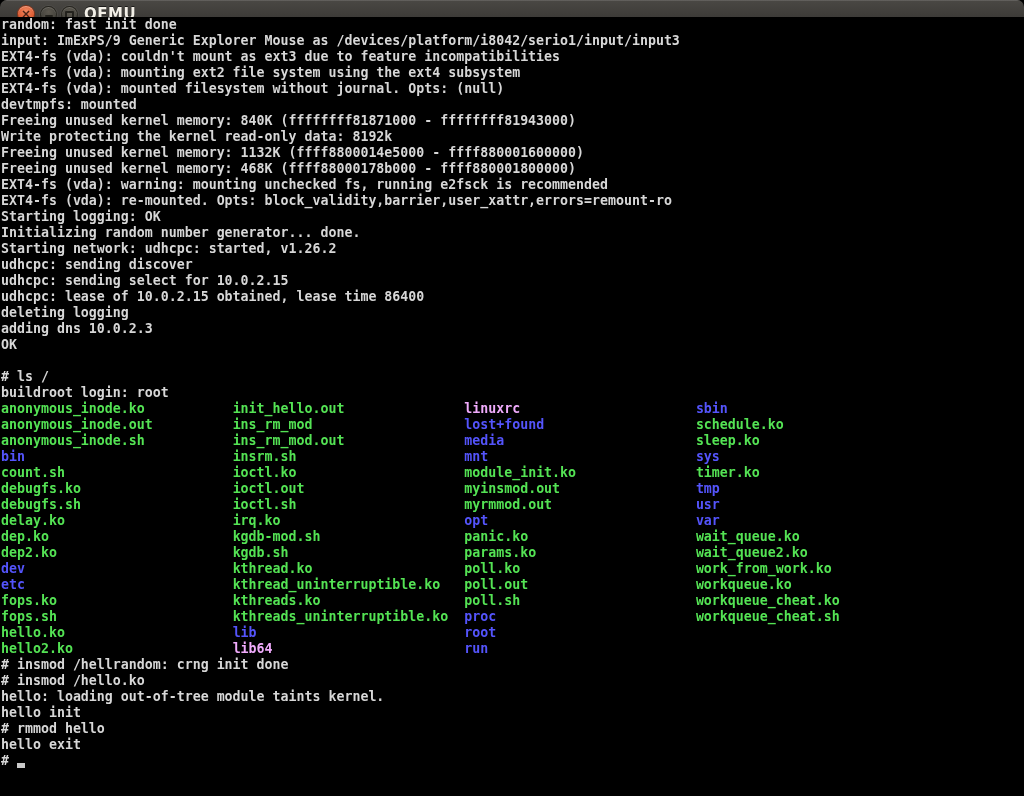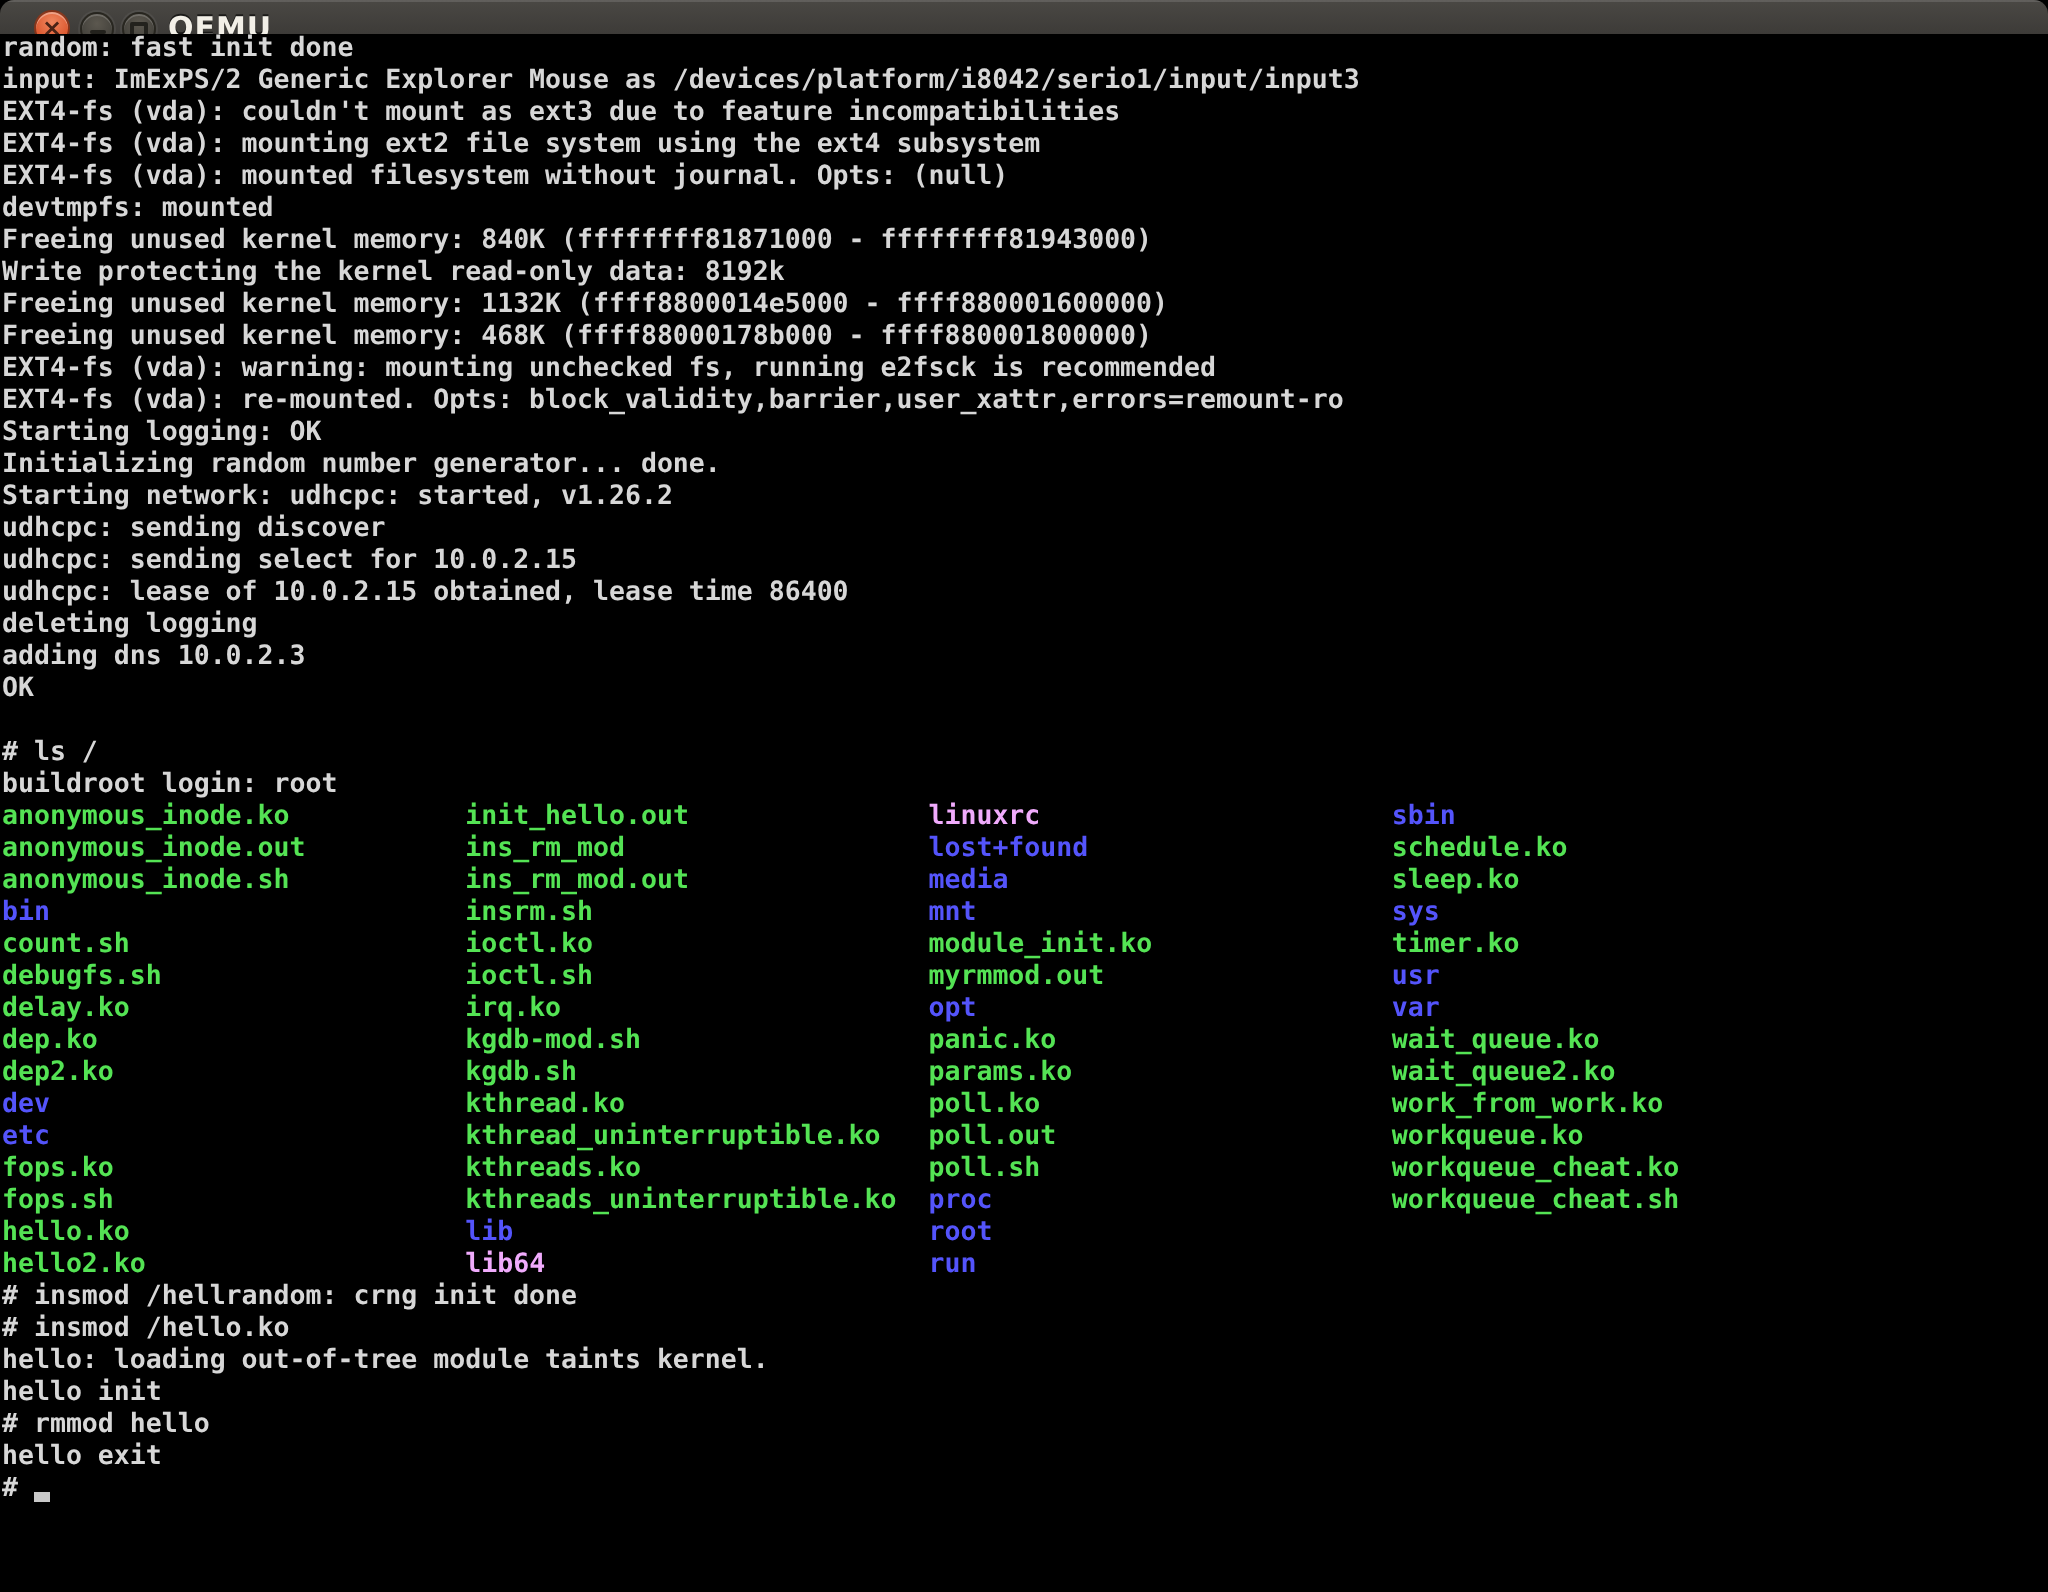--- a/index.html
+++ b/index.html
@@ -77,21 +77,21 @@
       <span class="glyph-minimize"></span>
     </div>
     <div class="winbtn btn-plain btn-max">
       <span class="glyph-maximize"></span>
     </div>
     <div class="title">QEMU</div>
   </div>
 
   <div class="terminal">
       <div class="line">random: fast init done</div>
-      <div class="line">input: ImExPS/2 Generic Explorer Mouse as /devices/platform/i8042/serio1/input/input3</div>
+      <div class="line">input: ImExPS/9 Generic Explorer Mouse as /devices/platform/i8042/serio1/input/input3</div>
       <div class="line">EXT4-fs (vda): couldn't mount as ext3 due to feature incompatibilities</div>
       <div class="line">EXT4-fs (vda): mounting ext2 file system using the ext4 subsystem</div>
       <div class="line">EXT4-fs (vda): mounted filesystem without journal. Opts: (null)</div>
       <div class="line">devtmpfs: mounted</div>
       <div class="line">Freeing unused kernel memory: 840K (ffffffff81871000 - ffffffff81943000)</div>
       <div class="line">Write protecting the kernel read-only data: 8192k</div>
       <div class="line">Freeing unused kernel memory: 1132K (ffff8800014e5000 - ffff880001600000)</div>
       <div class="line">Freeing unused kernel memory: 468K (ffff88000178b000 - ffff880001800000)</div>
       <div class="line">EXT4-fs (vda): warning: mounting unchecked fs, running e2fsck is recommended</div>
       <div class="line">EXT4-fs (vda): re-mounted. Opts: block_validity,barrier,user_xattr,errors=remount-ro</div>
@@ -105,20 +105,21 @@
       <div class="line">adding dns 10.0.2.3</div>
       <div class="line">OK</div>
       <div class="line"></div>
       <div class="line"># ls /</div>
       <div class="line">buildroot login: root</div>
       <div class="line"><span class="c-green">anonymous_inode.ko</span>           <span class="c-green">init_hello.out</span>               <span class="c-cyan">linuxrc</span>                      <span class="c-blue">sbin</span></div>
       <div class="line"><span class="c-green">anonymous_inode.out</span>          <span class="c-green">ins_rm_mod</span>                   <span class="c-blue">lost+found</span>                   <span class="c-green">schedule.ko</span></div>
       <div class="line"><span class="c-green">anonymous_inode.sh</span>           <span class="c-green">ins_rm_mod.out</span>               <span class="c-blue">media</span>                        <span class="c-green">sleep.ko</span></div>
       <div class="line"><span class="c-blue">bin</span>                          <span class="c-green">insrm.sh</span>                     <span class="c-blue">mnt</span>                          <span class="c-blue">sys</span></div>
       <div class="line"><span class="c-green">count.sh</span>                     <span class="c-green">ioctl.ko</span>                     <span class="c-green">module_init.ko</span>               <span class="c-green">timer.ko</span></div>
+      <div class="line"><span class="c-green">debugfs.ko</span>                   <span class="c-green">ioctl.out</span>                    <span class="c-green">myinsmod.out</span>                 <span class="c-blue">tmp</span></div>
       <div class="line"><span class="c-green">debugfs.sh</span>                   <span class="c-green">ioctl.sh</span>                     <span class="c-green">myrmmod.out</span>                  <span class="c-blue">usr</span></div>
       <div class="line"><span class="c-green">delay.ko</span>                     <span class="c-green">irq.ko</span>                       <span class="c-blue">opt</span>                          <span class="c-blue">var</span></div>
       <div class="line"><span class="c-green">dep.ko</span>                       <span class="c-green">kgdb-mod.sh</span>                  <span class="c-green">panic.ko</span>                     <span class="c-green">wait_queue.ko</span></div>
       <div class="line"><span class="c-green">dep2.ko</span>                      <span class="c-green">kgdb.sh</span>                      <span class="c-green">params.ko</span>                    <span class="c-green">wait_queue2.ko</span></div>
       <div class="line"><span class="c-blue">dev</span>                          <span class="c-green">kthread.ko</span>                   <span class="c-green">poll.ko</span>                      <span class="c-green">work_from_work.ko</span></div>
       <div class="line"><span class="c-blue">etc</span>                          <span class="c-green">kthread_uninterruptible.ko</span>   <span class="c-green">poll.out</span>                     <span class="c-green">workqueue.ko</span></div>
       <div class="line"><span class="c-green">fops.ko</span>                      <span class="c-green">kthreads.ko</span>                  <span class="c-green">poll.sh</span>                      <span class="c-green">workqueue_cheat.ko</span></div>
       <div class="line"><span class="c-green">fops.sh</span>                      <span class="c-green">kthreads_uninterruptible.ko</span>  <span class="c-blue">proc</span>                         <span class="c-green">workqueue_cheat.sh</span></div>
       <div class="line"><span class="c-green">hello.ko</span>                     <span class="c-blue">lib</span>                          <span class="c-blue">root</span></div>
       <div class="line"><span class="c-green">hello2.ko</span>                    <span class="c-cyan">lib64</span>                        <span class="c-blue">run</span></div>

